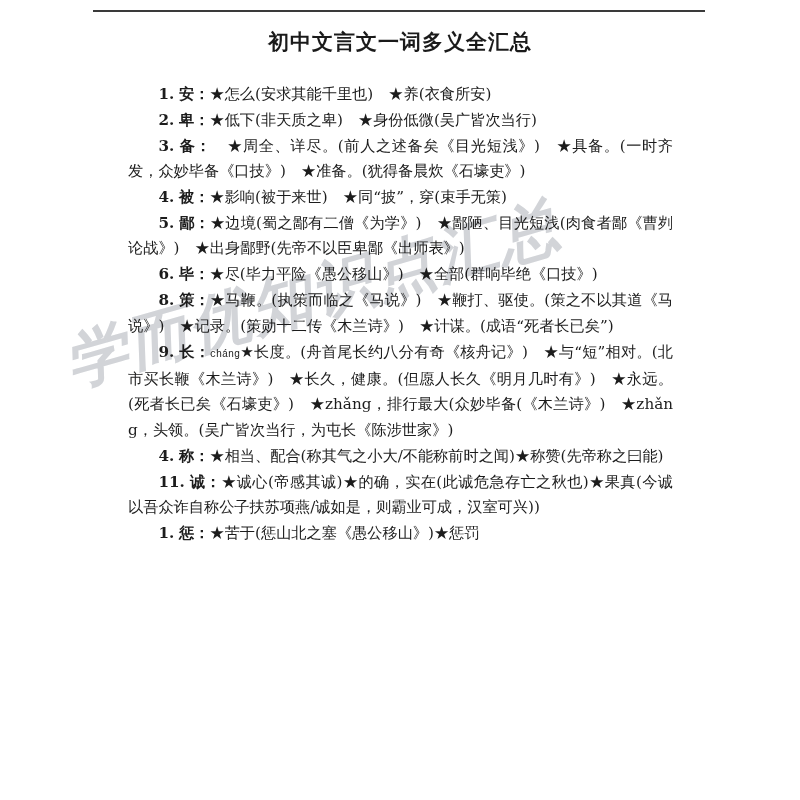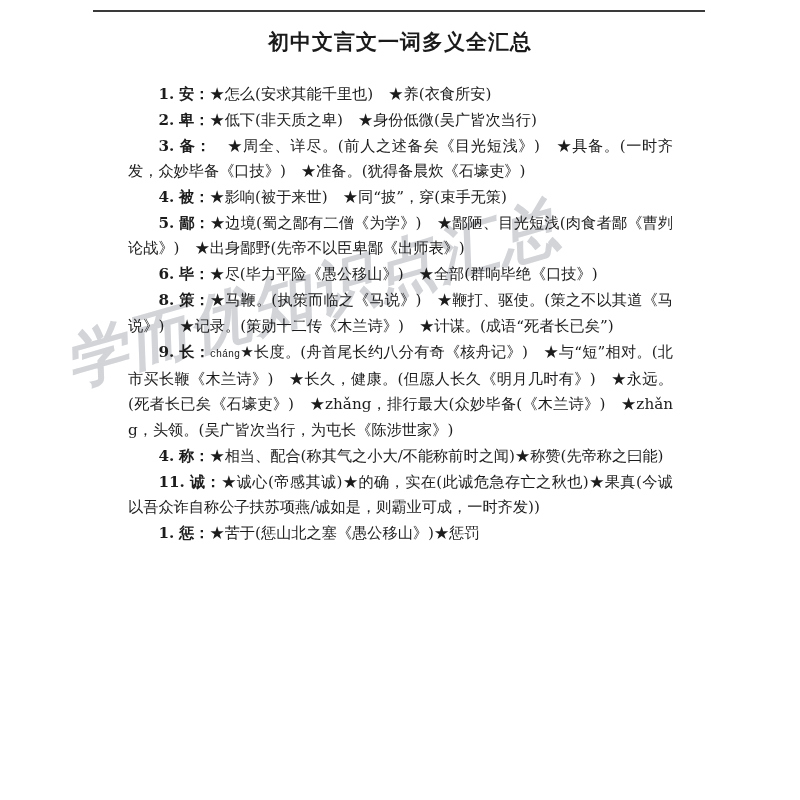--- a/index.html
+++ b/index.html
@@ -169,21 +169,21 @@
         <span class="headword">长：</span><span class="pinyin">cháng</span><span class="body">★长度。(舟首尾长约八分有奇《核舟记》)　★与“短”相对。(北市买长鞭《木兰诗》)　★长久，健康。(但愿人长久《明月几时有》)　★永远。(死者长已矣《石壕吏》)　★zhǎng，排行最大(众妙毕备(《木兰诗》)　★zhǎng，头领。(吴广皆次当行，为屯长《陈涉世家》)</span>
       </li>
 
       <li class="entry">
         <span class="num">4.</span>
         <span class="headword">称：</span><span class="body">★相当、配合(称其气之小大/不能称前时之闻)★称赞(先帝称之曰能)</span>
       </li>
 
       <li class="entry">
         <span class="num">11.</span>
-        <span class="headword">诚：</span><span class="body">★诚心(帝感其诚)★的确，实在(此诚危急存亡之秋也)★果真(今诚以吾众诈自称公子扶苏项燕/诚如是，则霸业可成，一时齐发))</span>
+        <span class="headword">诚：</span><span class="body">★诚心(帝感其诚)★的确，实在(此诚危急存亡之秋也)★果真(今诚以吾众诈自称公子扶苏项燕/诚如是，则霸业可成，汉室可兴))</span>
       </li>
 
       <li class="entry">
         <span class="num">1.</span>
         <span class="headword">惩：</span><span class="body">★苦于(惩山北之塞《愚公移山》)★惩罚</span>
       </li>
 
     </ul>
   </div>
 </div>

